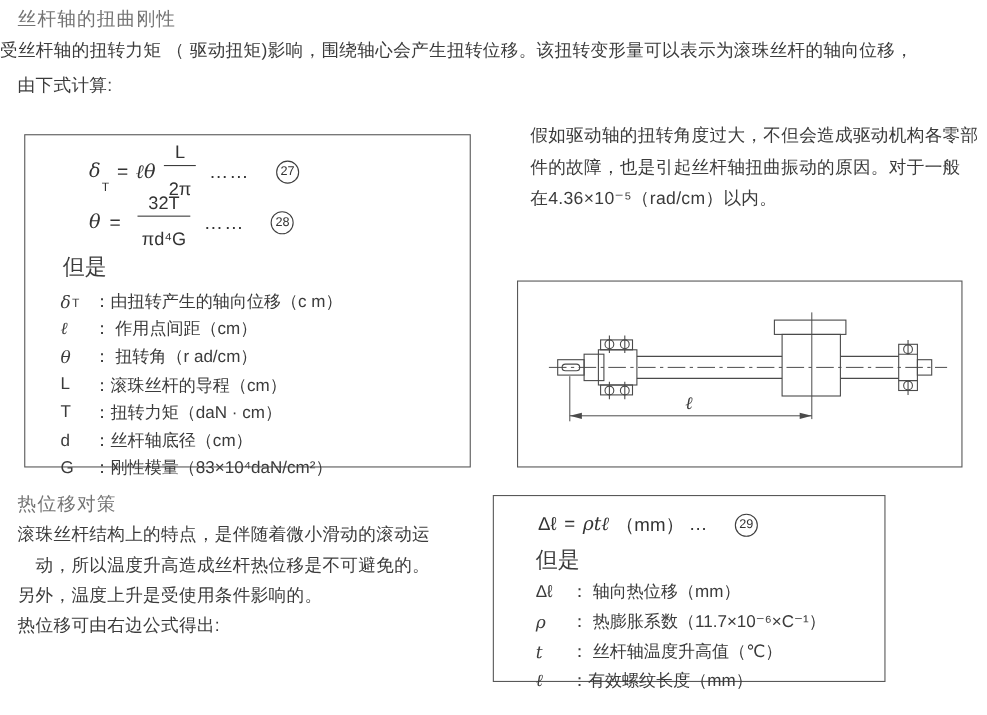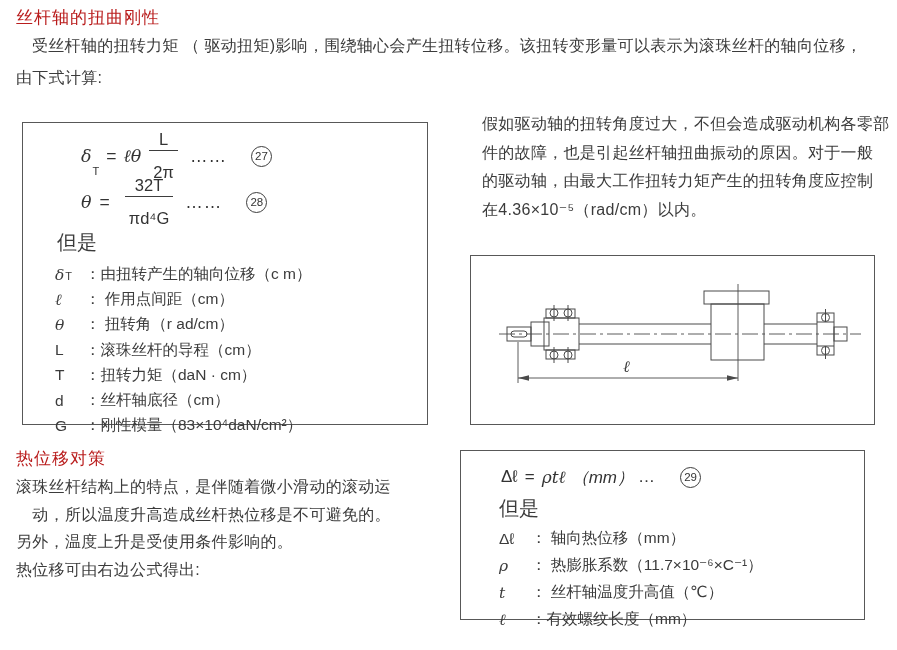--- a/index.html
+++ b/index.html
@@ -2,34 +2,34 @@
 <html><head>
 <meta charset="utf-8">
 <style>
   html,body{margin:0;padding:0;}
   body{
     width:897px;height:650px;background:#ffffff;position:relative;overflow:hidden;
     font-family:"Liberation Sans","DejaVu Sans",sans-serif;color:#3b3b3b;
   }
   .abs{position:absolute;}
   .sec-heading{
-    color:#b91c1c;font-size:17px;font-weight:400;letter-spacing:1px;
+    color:#737373;font-size:17px;font-weight:400;letter-spacing:1px;
   }
   .body-line{font-size:16px;letter-spacing:0.3px;white-space:nowrap;}
   .para .body-line{display:block;line-height:28.5px;}
   .fbox{
     border:1px solid #585858;background:#ffffff;box-sizing:border-box;
   }
   
   .fline{display:flex;align-items:center;font-size:17.5px;color:#333;}
   .fsym{font-family:"DejaVu Serif",serif;font-style:italic;}
   .fsub{font-size:11px;align-self:flex-end;padding-bottom:2px;margin-left:1px;font-family:"Liberation Sans",sans-serif;font-style:normal;}
   .feq{margin:0 7px;}
   .fvar{font-family:"DejaVu Serif",serif;font-style:italic;}
-  .ftail{margin-left:6px;font-style:italic;}
+  .ftail{margin-left:6px;}
   .frac{display:inline-flex;flex-direction:column;align-items:center;margin:0 8px;line-height:1.18;font-size:16.5px;}
   .frac .den{border-top:1.5px solid #3d3d3d;padding:12px 4px 0 4px;}
   .frac .num{padding:0 4px;}
   .fdots{margin-left:4px;letter-spacing:1px;color:#333;}
   .circ{
     width:19px;height:19px;border:1.5px solid #3d3d3d;border-radius:50%;
     display:inline-flex;align-items:center;justify-content:center;
     font-size:11.5px;margin-left:24px;flex:none;color:#333;
   }
   .however{font-size:20px;}
@@ -46,21 +46,21 @@
   .box2 .fline{margin:12px 0 0 40px;height:28px;font-size:17px;}
   .box2 .however{margin:4px 0 4px 38px;height:26px;display:flex;align-items:center;}
   .box2 .def-row{height:27px;margin-left:38px;}
   .box2 .def-term{width:32px;}
   svg text{font-family:"DejaVu Serif",serif;}
 </style>
 </head>
 <body>
 
 <div class="abs sec-heading" style="left:16px;top:6px;">丝杆轴的扭曲刚性</div>
-<div class="abs body-line" style="left:32px;top:36px;">受丝杆轴的扭转力矩 （ 驱动扭矩)影响，围绕轴心会产生扭转位移。该扭转变形量可以表示为滚珠丝杆的轴向位移，</div>
+<div class="abs body-line" style="left:0;top:36px;">受丝杆轴的扭转力矩 （ 驱动扭矩)影响，围绕轴心会产生扭转位移。该扭转变形量可以表示为滚珠丝杆的轴向位移，</div>
 <div class="abs body-line" style="left:16px;top:68px;">由下式计算:</div>
 
 <div class="abs fbox box1" style="left:22px;top:122px;width:406px;height:303px;">
   <div class="box1-frm">
     <div class="fline">
       <span class="fsym">δ</span>
         <span class="fsub">T</span>
       <span class="feq">=</span>
       <span class="fvar">ℓθ</span>
       <span class="frac">
@@ -125,21 +125,20 @@
     <span class="def-term">
         <span>G</span>
       </span>
     <span>：刚性模量（83×10⁴daN/cm²）</span>
   </div>
 </div>
 
 <div class="abs para" style="left:462px;top:110px;margin-left:20px;">
   <span class="body-line">假如驱动轴的扭转角度过大，不但会造成驱动机构各零部</span>
   <span class="body-line">件的故障，也是引起丝杆轴扭曲振动的原因。对于一般</span>
-  <span class="body-line">的驱动轴，由最大工作扭转力矩产生的扭转角度应控制</span>
   <span class="body-line">在4.36×10⁻⁵（rad/cm）以内。</span>
 </div>
 
 <div class="abs fbox" style="left:470px;top:255px;width:405px;height:170px;">
   <svg width="403" height="168" viewBox="0 0 403 168">
     <g stroke="#4a4a4a" stroke-width="1" fill="none">
 
       <line x1="28" y1="78" x2="390" y2="78" stroke-dasharray="16 4 3 4" stroke-width="0.9"></line>
 
       <g>
@@ -199,21 +198,21 @@
 </div>
 
 <div class="abs sec-heading" style="left:16px;top:447px;">热位移对策</div>
 <div class="abs para" style="left:16px;top:473px;">
   <span class="body-line" style="line-height:27.5px;">滚珠丝杆结构上的特点，是伴随着微小滑动的滚动运</span>
   <span class="body-line" style="line-height:27.5px;text-align:right;">动，所以温度升高造成丝杆热位移是不可避免的。</span>
   <span class="body-line" style="line-height:27.5px;">另外，温度上升是受使用条件影响的。</span>
   <span class="body-line" style="line-height:27.5px;">热位移可由右边公式得出:</span>
 </div>
 
-<div class="abs fbox box2" style="left:460px;top:450px;width:405px;height:170px;">
+<div class="abs fbox box2" style="left:448px;top:450px;width:357px;height:170px;">
   <div class="fline">
     <span>Δℓ</span>
     <span class="feq">=</span>
     <span class="fvar">ρtℓ</span>
     <span class="ftail">（mm）</span>
     <span class="fdots">…</span>
     <span class="circ">29</span>
   </div>
   <div class="however">但是</div>
   <div class="def-row">

